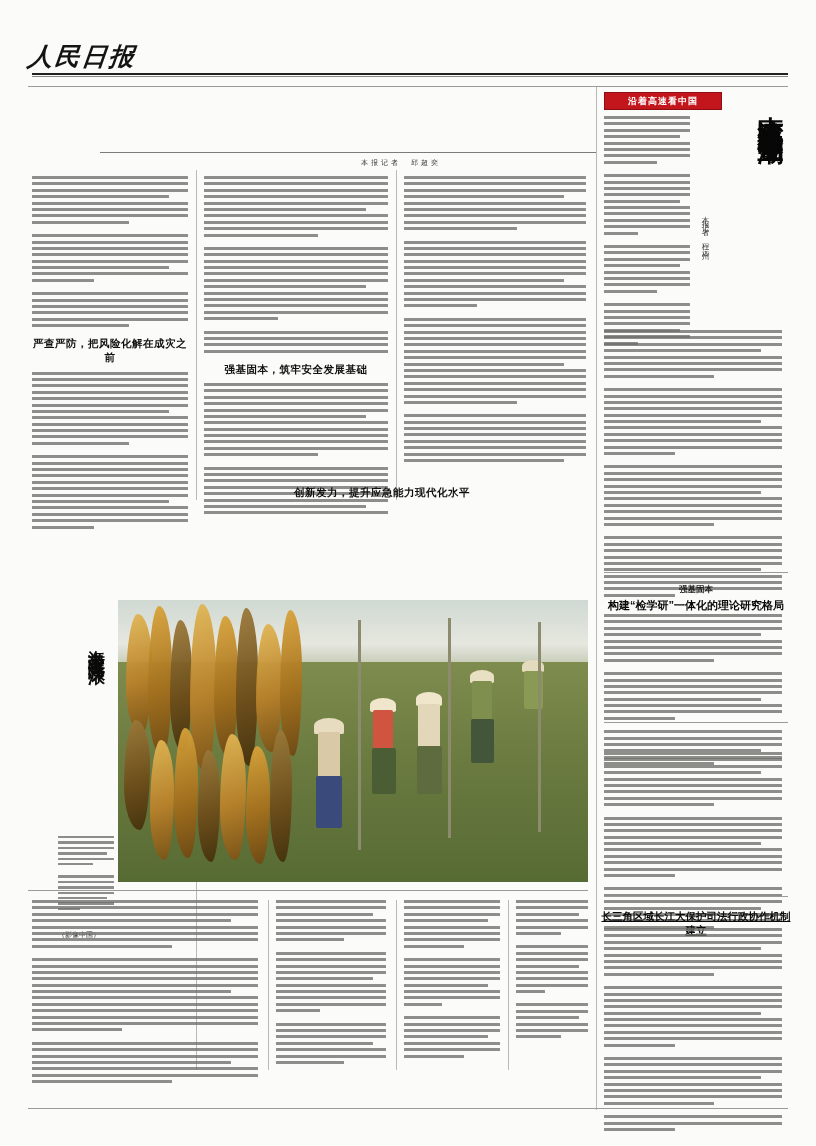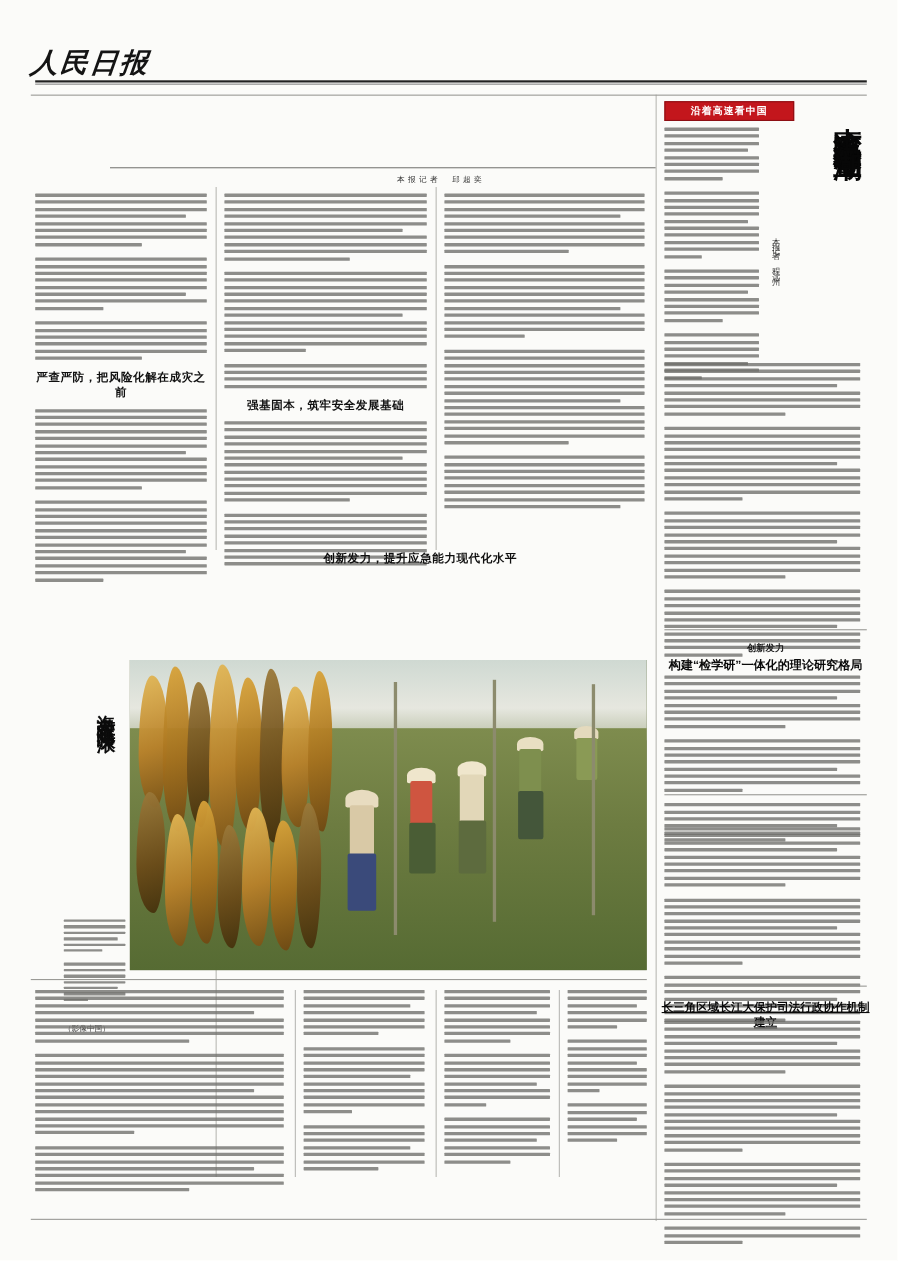--- a/index.html
+++ b/index.html
@@ -309,21 +309,21 @@
     <div class="ln"></div>
       <div class="ln"></div>
       <div class="ln"></div>
       <div class="ln"></div>
     <div class="ln"></div>
       <div class="ln"></div>
       <div class="ln"></div>
       <div class="ln i"></div>
   </div>
 
-  <div class="subhead" style="position:absolute;left:292px;top:492px;width:180px;">创新发力，提升应急能力现代化水平</div>
+  <div class="subhead" style="position:absolute;left:292px;top:476px;width:180px;">创新发力，提升应急能力现代化水平</div>
 
   <div class="photo" style="left:118px;top:600px;width:470px;height:282px;">
     <div class="sky"></div>
     <div class="ground"></div>
 
     <div class="kelp l" style="left:8px;top:14px;width:26px;height:120px;"></div>
     <div class="kelp" style="left:30px;top:6px;width:24px;height:150px;"></div>
     <div class="kelp d" style="left:52px;top:20px;width:22px;height:132px;"></div>
     <div class="kelp l" style="left:72px;top:4px;width:26px;height:168px;"></div>
     <div class="kelp" style="left:96px;top:16px;width:24px;height:140px;"></div>
@@ -570,21 +570,21 @@
       <div class="ln"></div>
     <div class="ln"></div>
       <div class="ln i"></div>
       <div class="ln"></div>
       <div class="ln"></div>
     <div class="ln"></div>
       <div class="ln t"></div>
   </div>
 
   <div class="hrule" style="left:604px;top:572px;width:184px;"></div>
-  <div class="side-kicker" style="position:absolute;left:604px;top:578px;width:184px;">创新发力</div>
+  <div class="side-kicker" style="position:absolute;left:604px;top:578px;width:184px;">强基固本</div>
   <div class="side-head" style="position:absolute;left:600px;top:590px;width:192px;">构建“检学研”一体化的理论研究格局</div>
   <div class="col-text" style="left:604px;top:614px;width:178px;">
     <div class="ln"></div>
       <div class="ln"></div>
       <div class="ln"></div>
       <div class="ln i"></div>
     <div class="ln"></div>
       <div class="ln"></div>
       <div class="ln"></div>
       <div class="ln s"></div>

